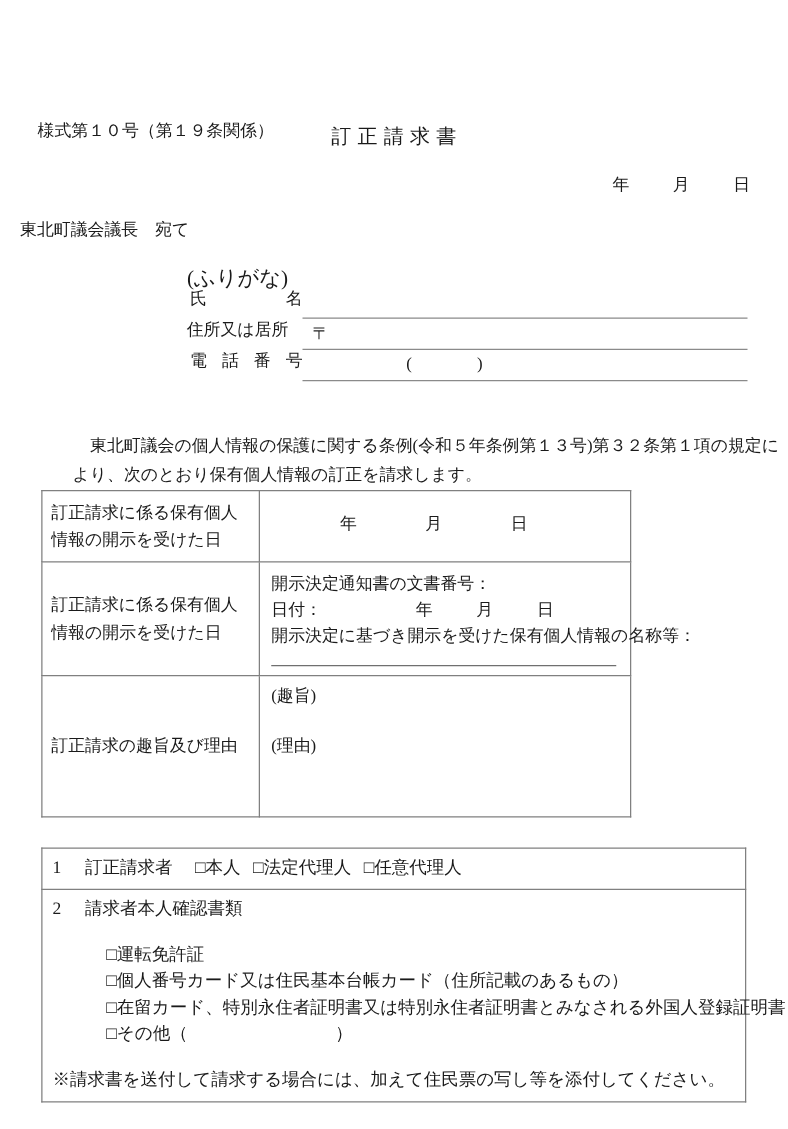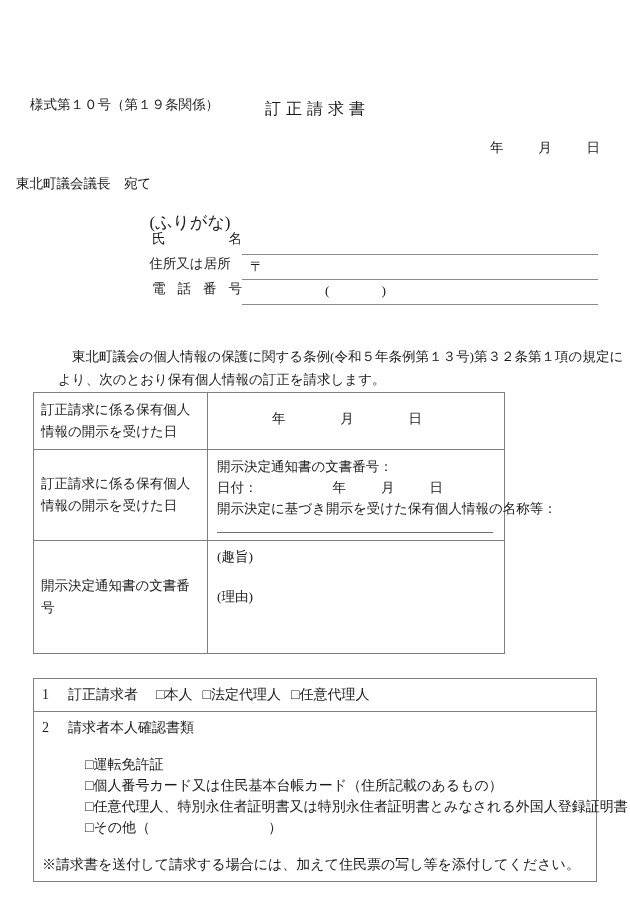--- a/index.html
+++ b/index.html
@@ -255,21 +255,21 @@
       <td class="val">
         <div class="kv-line">開示決定通知書の文書番号：</div>
         <div class="kv-line">
           <span>日付：</span><span class="sp1"></span><span>年</span><span class="sp2"></span><span>月</span><span class="sp3"></span><span>日</span>
         </div>
         <div class="kv-line">開示決定に基づき開示を受けた保有個人情報の名称等：</div>
         <div class="name-rule"></div>
       </td>
     </tr>
     <tr class="row3">
-      <td class="lbl">開示決定通知書の文書番号</td>
+      <td class="lbl">訂正請求の趣旨及び理由</td>
       <td class="val">
         <div class="shushi">(趣旨)</div>
         <div class="riyu">(理由)</div>
       </td>
     </tr>
   </tbody>
     </table>
 
   <table class="sub-table">
     <tbody>
@@ -279,21 +279,21 @@
       </td>
     </tr>
     <tr>
       <td>
         <div>
           <span class="item-no">2</span><span>請求者本人確認書類</span>
         </div>
         <ul class="chk-list">
           <li><span>□運転免許証</span></li>
           <li><span>□個人番号カード又は住民基本台帳カード（住所記載のあるもの）</span></li>
-          <li><span>□任意代理人、特別永住者証明書又は特別永住者証明書とみなされる外国人登録証明書</span></li>
+          <li><span>□在留カード、特別永住者証明書又は特別永住者証明書とみなされる外国人登録証明書</span></li>
           <li><span>□その他（</span><span class="paren-gap"></span><span>）</span></li>
         </ul>
         <div class="note-line">※請求書を送付して請求する場合には、加えて住民票の写し等を添付してください。</div>
       </td>
     </tr>
   </tbody>
     </table>
 
 </div>
 

